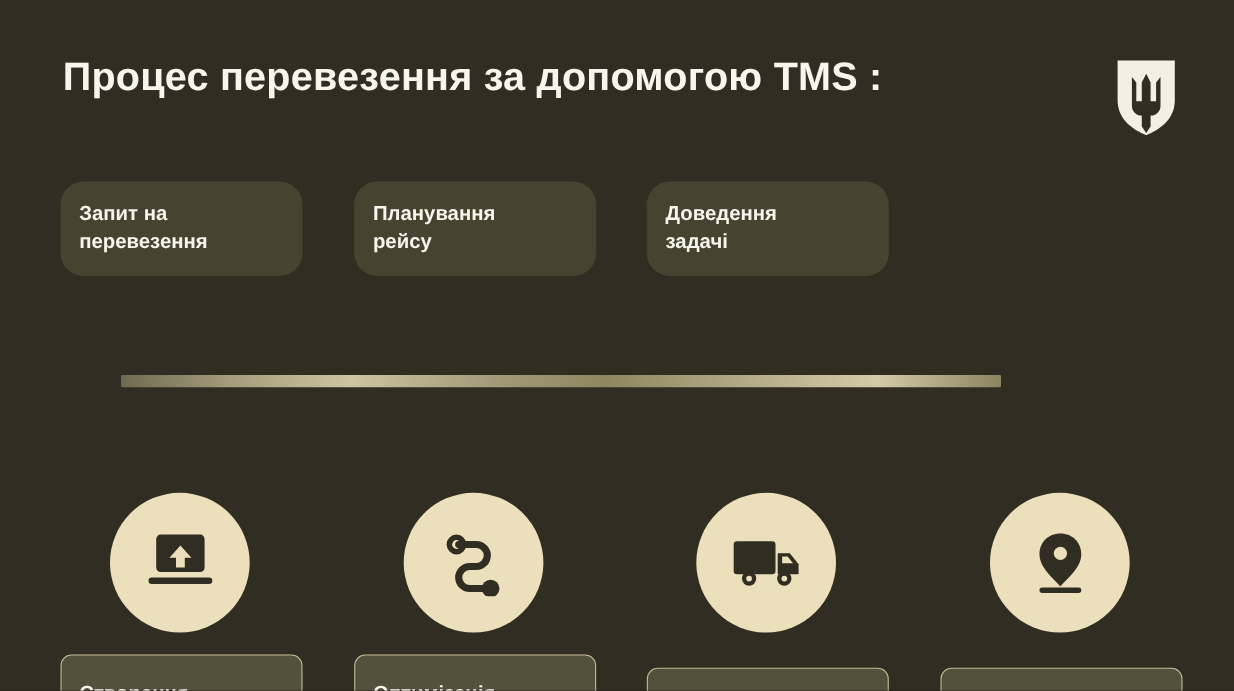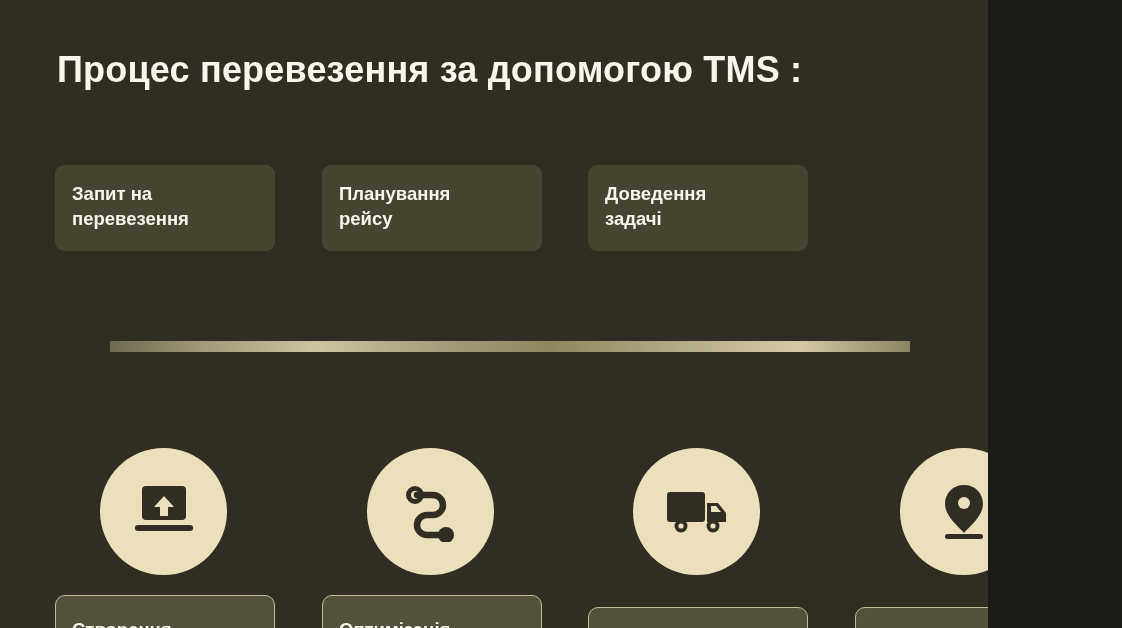--- a/index.html
+++ b/index.html
@@ -7,21 +7,21 @@
     margin: 0;
     padding: 0;
     background: #1c1b15;
   }
   body {
     font-family: "Liberation Sans", "DejaVu Sans", sans-serif;
   }
 
   .slide {
     position: relative;
-    width: 988px;
+    width: 1122px;
     height: 628px;
     background: #302e22;
     overflow: hidden;
   }
 
   
   .header {
     position: absolute;
     left: 0;
     top: 0;
@@ -68,21 +68,21 @@
 
   
   .top-card {
     position: absolute;
     top: 0;
     left: 0;
     width: 220px;
     height: 86px;
     box-sizing: border-box;
     background: #464431;
-    border-radius: 9px;
+    border-radius: 21px;
     padding: 17px 16px 0 17px;
   }
   .top-card .label {
     font-size: 18.5px;
     font-weight: bold;
     line-height: 1.33;
     color: #f7f5ec;
     white-space: pre-line;
   }
 

